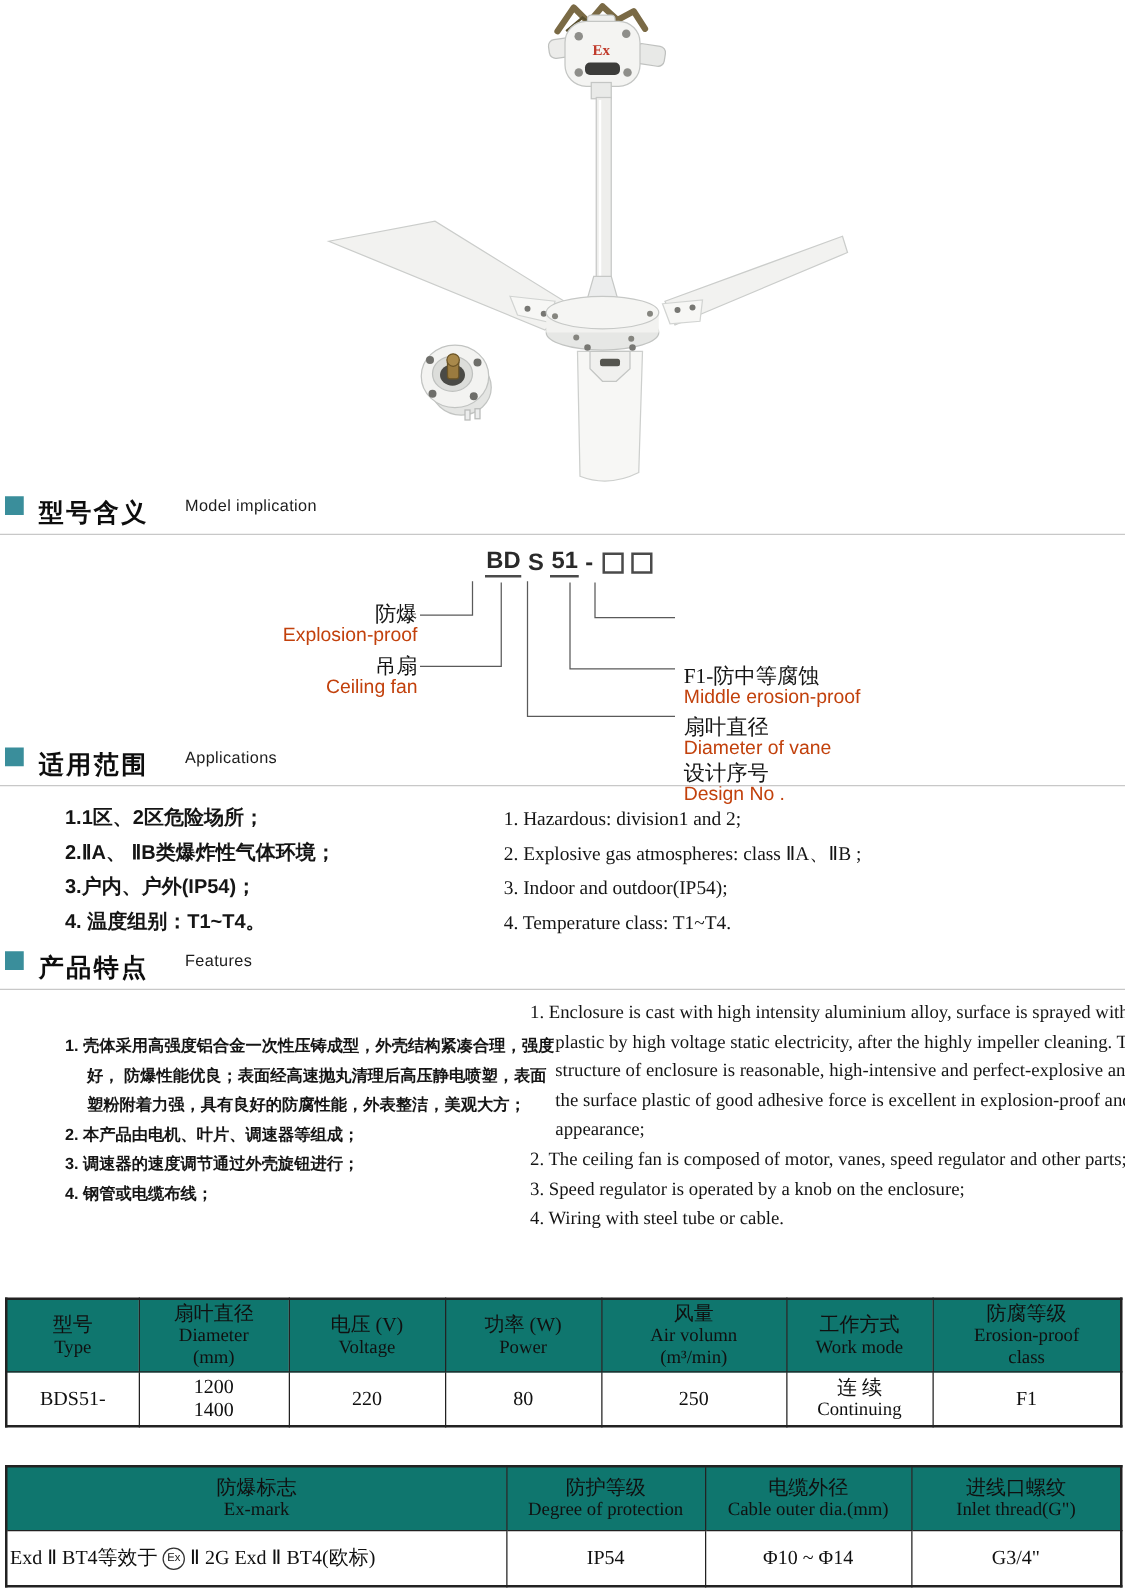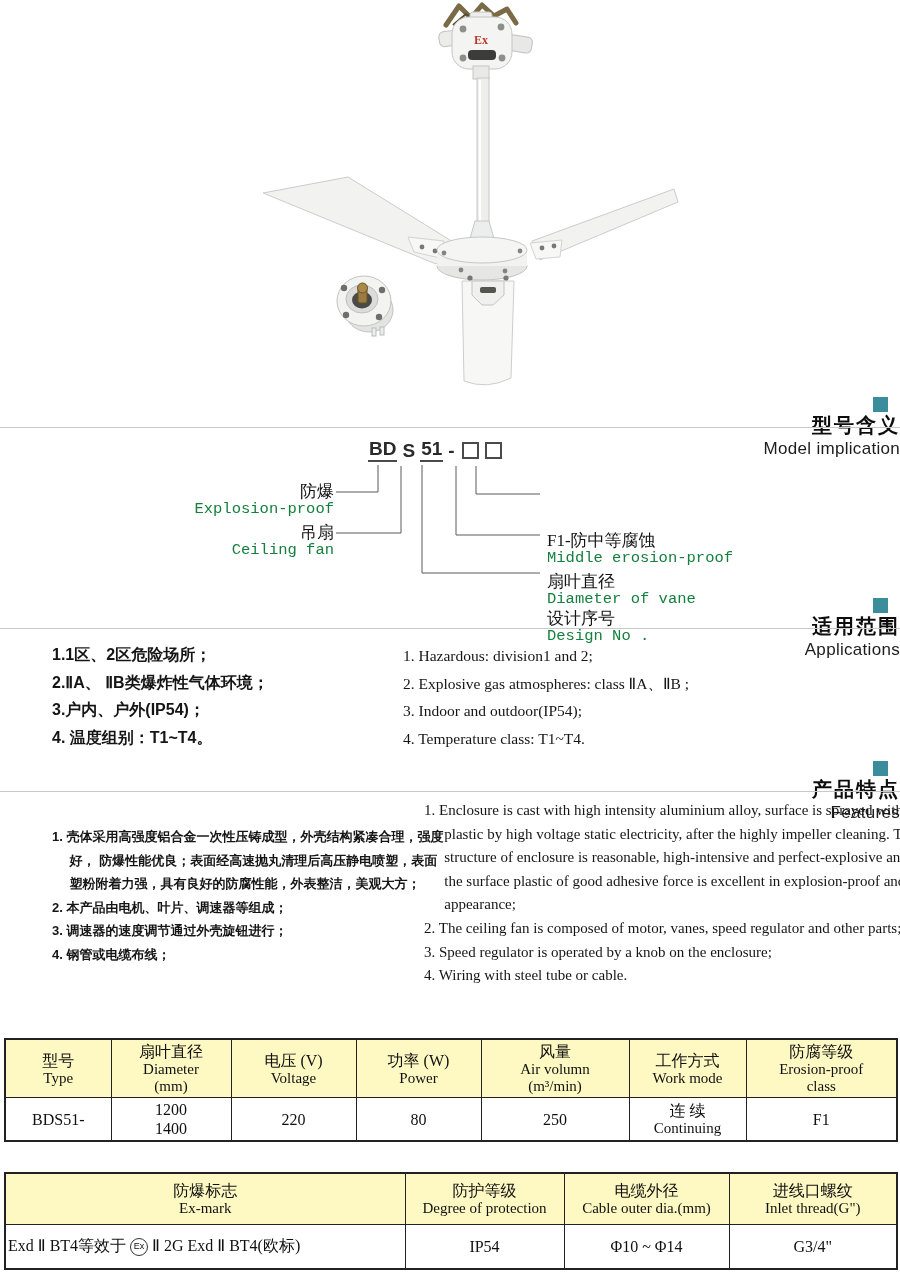--- a/index.html
+++ b/index.html
@@ -1,56 +1,56 @@
 <!DOCTYPE html>
 <html><head>
 <meta charset="utf-8">
 <style>
   html,body{margin:0;padding:0;background:#ffffff;}
   .page{position:relative;width:900px;height:1274px;background:#fff;overflow:hidden;
         font-family:"Liberation Sans", sans-serif;color:#111;}
 
   
   .sec{position:absolute;left:0;width:900px;height:36px;}
-  .sec-row{display:flex;align-items:flex-end;flex-direction:column;}
+  .sec-row{display:flex;align-items:flex-start;}
   .bullet{width:15px;height:15px;background:#3a8e9b;margin:0 12px 0 4px;flex:0 0 auto;}
   .sec-zh{font-size:20px;font-weight:bold;letter-spacing:2px;color:#0d0d0d;}
-  .sec-en{font-size:17px;color:#1c1c1c;margin-left:16px;letter-spacing:0.3px;}
+  .sec-en{font-size:13px;color:#1c1c1c;margin-left:29px;letter-spacing:0.3px;}
   .sec-rule{position:absolute;left:0;top:30px;width:900px;border-top:1px solid #c8c8c8;}
 
   
   .diagram{position:absolute;left:0;top:432px;width:900px;height:168px;}
   .code{position:absolute;left:368px;top:6px;display:flex;align-items:flex-end;
         font-size:19px;font-weight:600;color:#2a2a2a;font-family:"Liberation Sans",sans-serif;}
-  .code .seg{padding:0 1px;line-height:22px;}
+  .code .seg{padding:0 1px;line-height:22px;margin-left:20px;}
   .code .u{border-bottom:2px solid #4a4a4a;}
   .code .sp{margin-left:4px;}
   .mbox{display:inline-block;width:13px;height:13px;border:2px solid #4a4a4a;margin:0 0 3px 6px;}
   .dlines{position:absolute;left:0;top:0;width:900px;height:168px;}
   .lab{position:absolute;}
   .lab .zh{font-family:"Liberation Serif",serif;font-size:17px;line-height:19px;color:#141414;}
-  .lab .en{font-family:Liberation Mono, monospace;font-size:15.5px;line-height:16px;color:#15803d;}
+  .lab .en{font-family:Liberation Sans, sans-serif;font-size:15.5px;line-height:16px;color:#c2410c;}
   .lab-l{right:566px;text-align:right;}
   .lab-r{left:547px;text-align:left;margin-top:46px;}
 
   
   .list{position:absolute;}
   .zh-list{font-family:"Liberation Sans",sans-serif;font-weight:700;color:#151515;margin-left:48px;}
   .en-list{font-family:"Liberation Serif",serif;color:#151515;}
   .app-zh{left:4px;top:641px;width:392px;font-size:16px;line-height:27.5px;}
   .app-en{left:403px;top:642px;width:494px;font-size:15.5px;line-height:27.5px;}
   .feat-zh{left:4px;top:825px;width:394px;font-size:13px;line-height:23.6px;}
   .feat-en{left:400px;top:799px;width:498px;font-size:15px;line-height:23.6px;margin-left:24px;}
   .hang{padding-left:1.35em;text-indent:-1.35em;}
 
   
   table{border-collapse:collapse;table-layout:fixed;position:absolute;left:4px;
         font-family:"Liberation Serif",serif;color:#101010;border:2px solid #222;}
   th,td{border:1px solid #222;text-align:center;vertical-align:middle;padding:2px 2px;font-weight:normal;}
-  th{background:#fef9c3;margin-top:36px;}
+  th{background:#0f766e;margin-top:36px;}
   .t1{top:1038px;width:892px;}
   .t1 thead tr{height:50px;} .t1 tbody tr{height:42px;}
   .t2{top:1172px;width:892px;}
   .t2 thead tr{height:51px;} .t2 tbody tr{height:45px;}
   .c-zh{font-size:16px;line-height:19px;}
   .c-en{font-size:15px;line-height:17px;}
   .cell{font-size:16px;line-height:19px;}
   td.cell-left{text-align:left;font-size:16px;}
   .ex-circle{display:inline-block;width:16px;height:16px;border:1px solid #333;border-radius:50%;
              font-size:9px;line-height:15px;text-align:center;vertical-align:2px;margin:0 4px;

